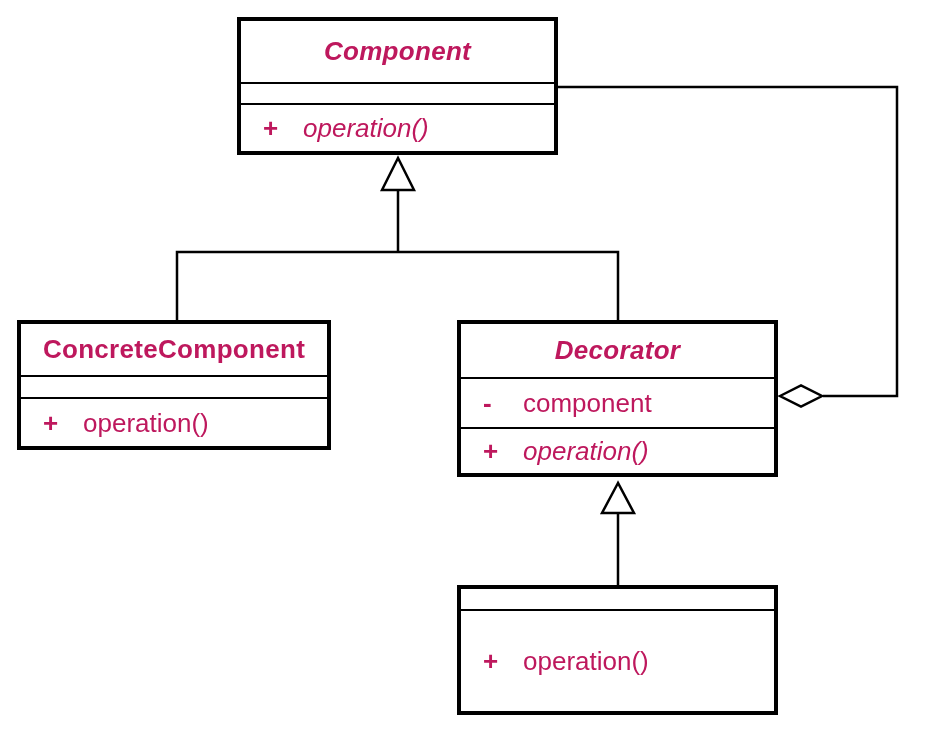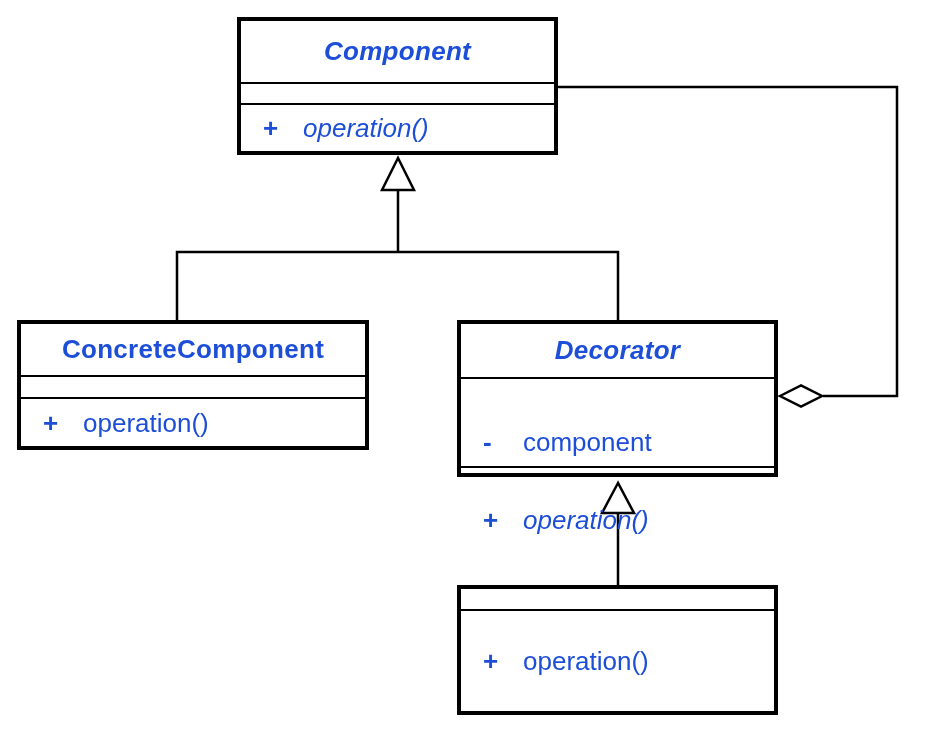--- a/index.html
+++ b/index.html
@@ -7,21 +7,21 @@
     padding: 0;
     background: #ffffff;
   }
   #canvas {
     position: relative;
     width: 931px;
     height: 753px;
     background: #ffffff;
     overflow: hidden;
     font-family: "Liberation Sans", sans-serif;
-    color: #1d4ed8;
+    color: #be185d;
   }
   #edges {
     position: absolute;
     left: 0;
     top: 0;
     z-index: 1;
   }
   .uml-class {
     position: absolute;
     z-index: 2;
@@ -100,32 +100,32 @@
     <div class="uml-title" style="height:61px;">Component</div>
     <div class="uml-attrs" style="height:19px;"></div>
     <div class="uml-methods">
       <div class="member italic">
         <span class="sign">+</span>
         <span class="mtext">operation()</span>
       </div>
     </div>
   </div>
 
-  <div class="uml-class" style="left:17px; top:320px; width:352px; height:130px;">
+  <div class="uml-class" style="left:17px; top:320px; width:314px; height:130px;">
     <div class="uml-title" style="height:51px;">ConcreteComponent</div>
     <div class="uml-attrs" style="height:20px;"></div>
     <div class="uml-methods">
       <div class="member">
         <span class="sign">+</span>
         <span class="mtext">operation()</span>
       </div>
     </div>
   </div>
 
-  <div class="uml-class abstract" style="left:457px; top:320px; width:321px; height:157px;gap:39px;">
+  <div class="uml-class abstract" style="left:457px; top:320px; width:321px; height:157px;">
     <div class="uml-title" style="height:53px;">Decorator</div>
     <div class="uml-attrs" style="height:48px;">
       <div class="member">
         <span class="sign">-</span>
         <span class="mtext">component</span>
       </div>
     </div>
     <div class="uml-methods">
       <div class="member italic">
         <span class="sign">+</span>

